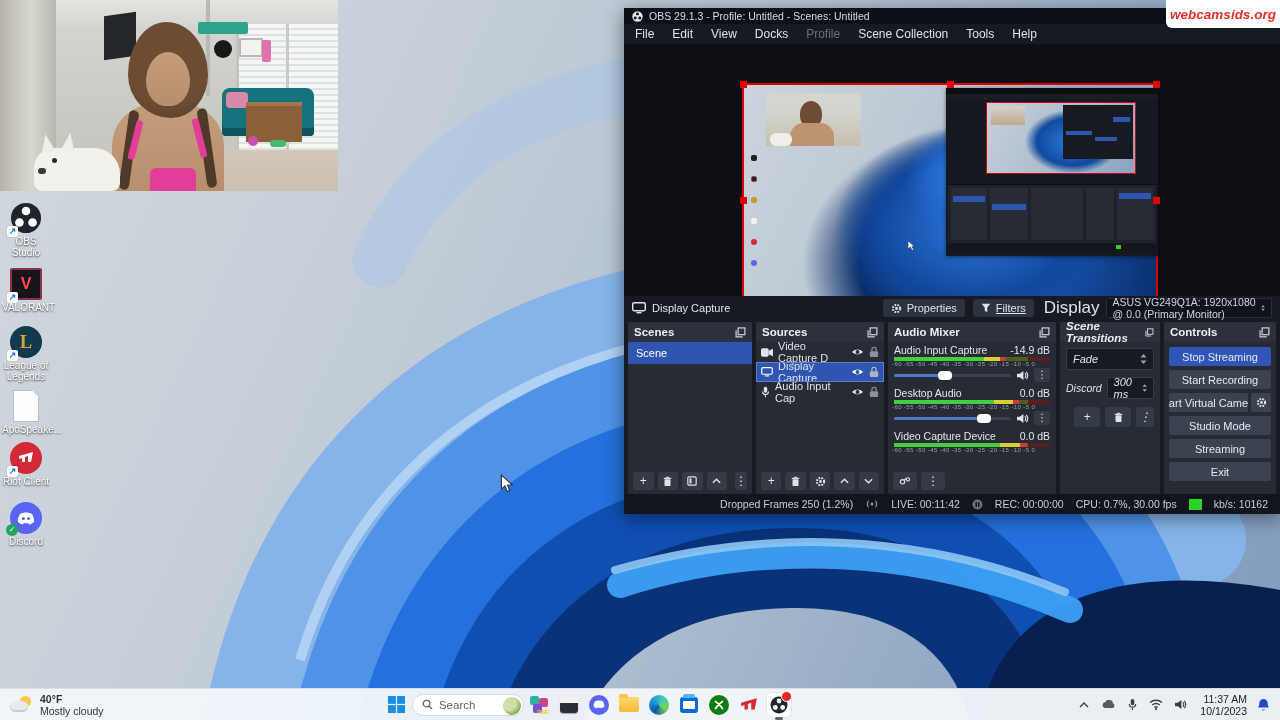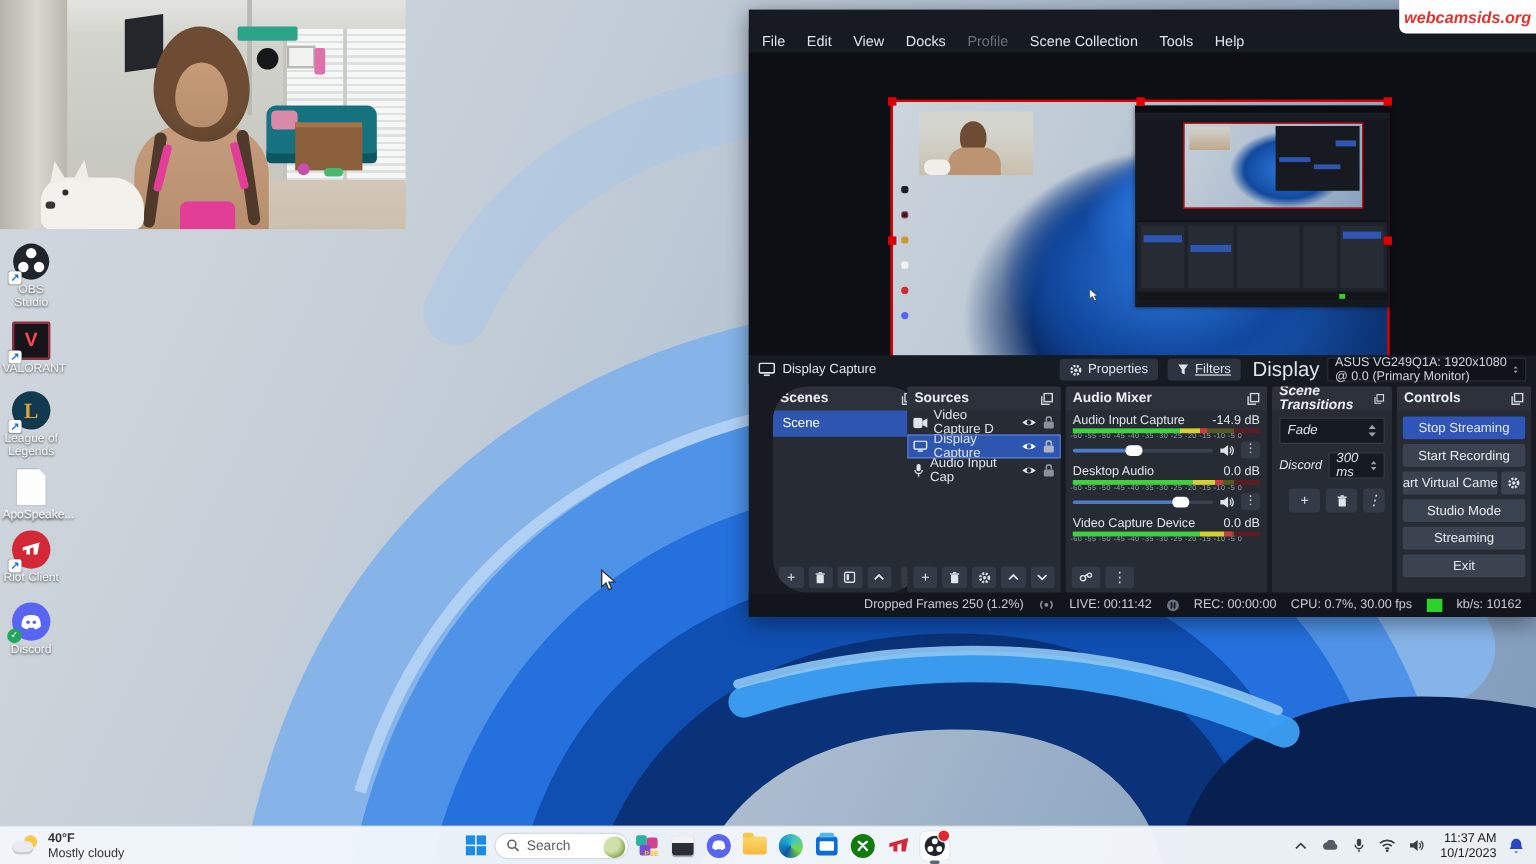--- a/index.html
+++ b/index.html
@@ -247,20 +247,29 @@
             <circle cx="11.6" cy="6.5" r="1.5" fill="#5865f2"></circle>
           </svg>
         </div>
       <span class="badge-check">✓</span>
     </div>
     <div class="lbl">Discord</div>
   </div>
 
   <div id="obs" class="abs">
 
+    <div id="obs-titlebar" class="abs">
+      <svg width="11" height="11" viewBox="0 0 20 20">
+          <circle cx="10" cy="10" r="9.4" fill="#e6e8ec"></circle>
+          <circle cx="10" cy="5.6" r="2.7" fill="#14171c"></circle>
+          <circle cx="5.9" cy="12.8" r="2.7" fill="#14171c"></circle>
+          <circle cx="14.1" cy="12.8" r="2.7" fill="#14171c"></circle>
+        </svg>
+      <span id="obs-title">OBS 29.1.3 - Profile: Untitled - Scenes: Untitled</span>
+    </div>
 
     <div id="obs-menubar" class="abs">
       <span class="menu-item">File</span>
       <span class="menu-item">Edit</span>
       <span class="menu-item">View</span>
       <span class="menu-item">Docks</span>
       <span class="menu-item disabled">Profile</span>
       <span class="menu-item">Scene Collection</span>
       <span class="menu-item">Tools</span>
       <span class="menu-item">Help</span>
@@ -360,21 +369,21 @@
       <span style="font-size:17px;margin-right:6px;">Display</span>
       <span id="display-select">
         <span>ASUS VG249Q1A: 1920x1080 @ 0.0 (Primary Monitor)</span>
         <svg width="7" height="10" viewBox="0 0 7 10">
             <path d="M3.5 0 6.5 3.5H0.5Z" fill="#9aa2ae"></path>
             <path d="M3.5 10 0.5 6.5H6.5Z" fill="#9aa2ae"></path>
           </svg>
       </span>
     </div>
 
-    <div class="panel" style="left:20px;width:124px;border-radius:29px;">
+    <div class="panel" style="left:4px;width:124px;">
       <div class="panel-header">
         <span>Scenes</span>
         <svg width="11" height="11" viewBox="0 0 12 12">
             <rect x="3.4" y="1" width="7.4" height="7.4" fill="none" stroke="#cfd4dd" stroke-width="1.3"></rect>
             <path d="M1.2 3.6v7.2h7.2" fill="none" stroke="#cfd4dd" stroke-width="1.3"></path>
           </svg>
       </div>
       <div class="scene-row">Scene</div>
       <div class="tb">
         <span class="tbtn">+</span>

